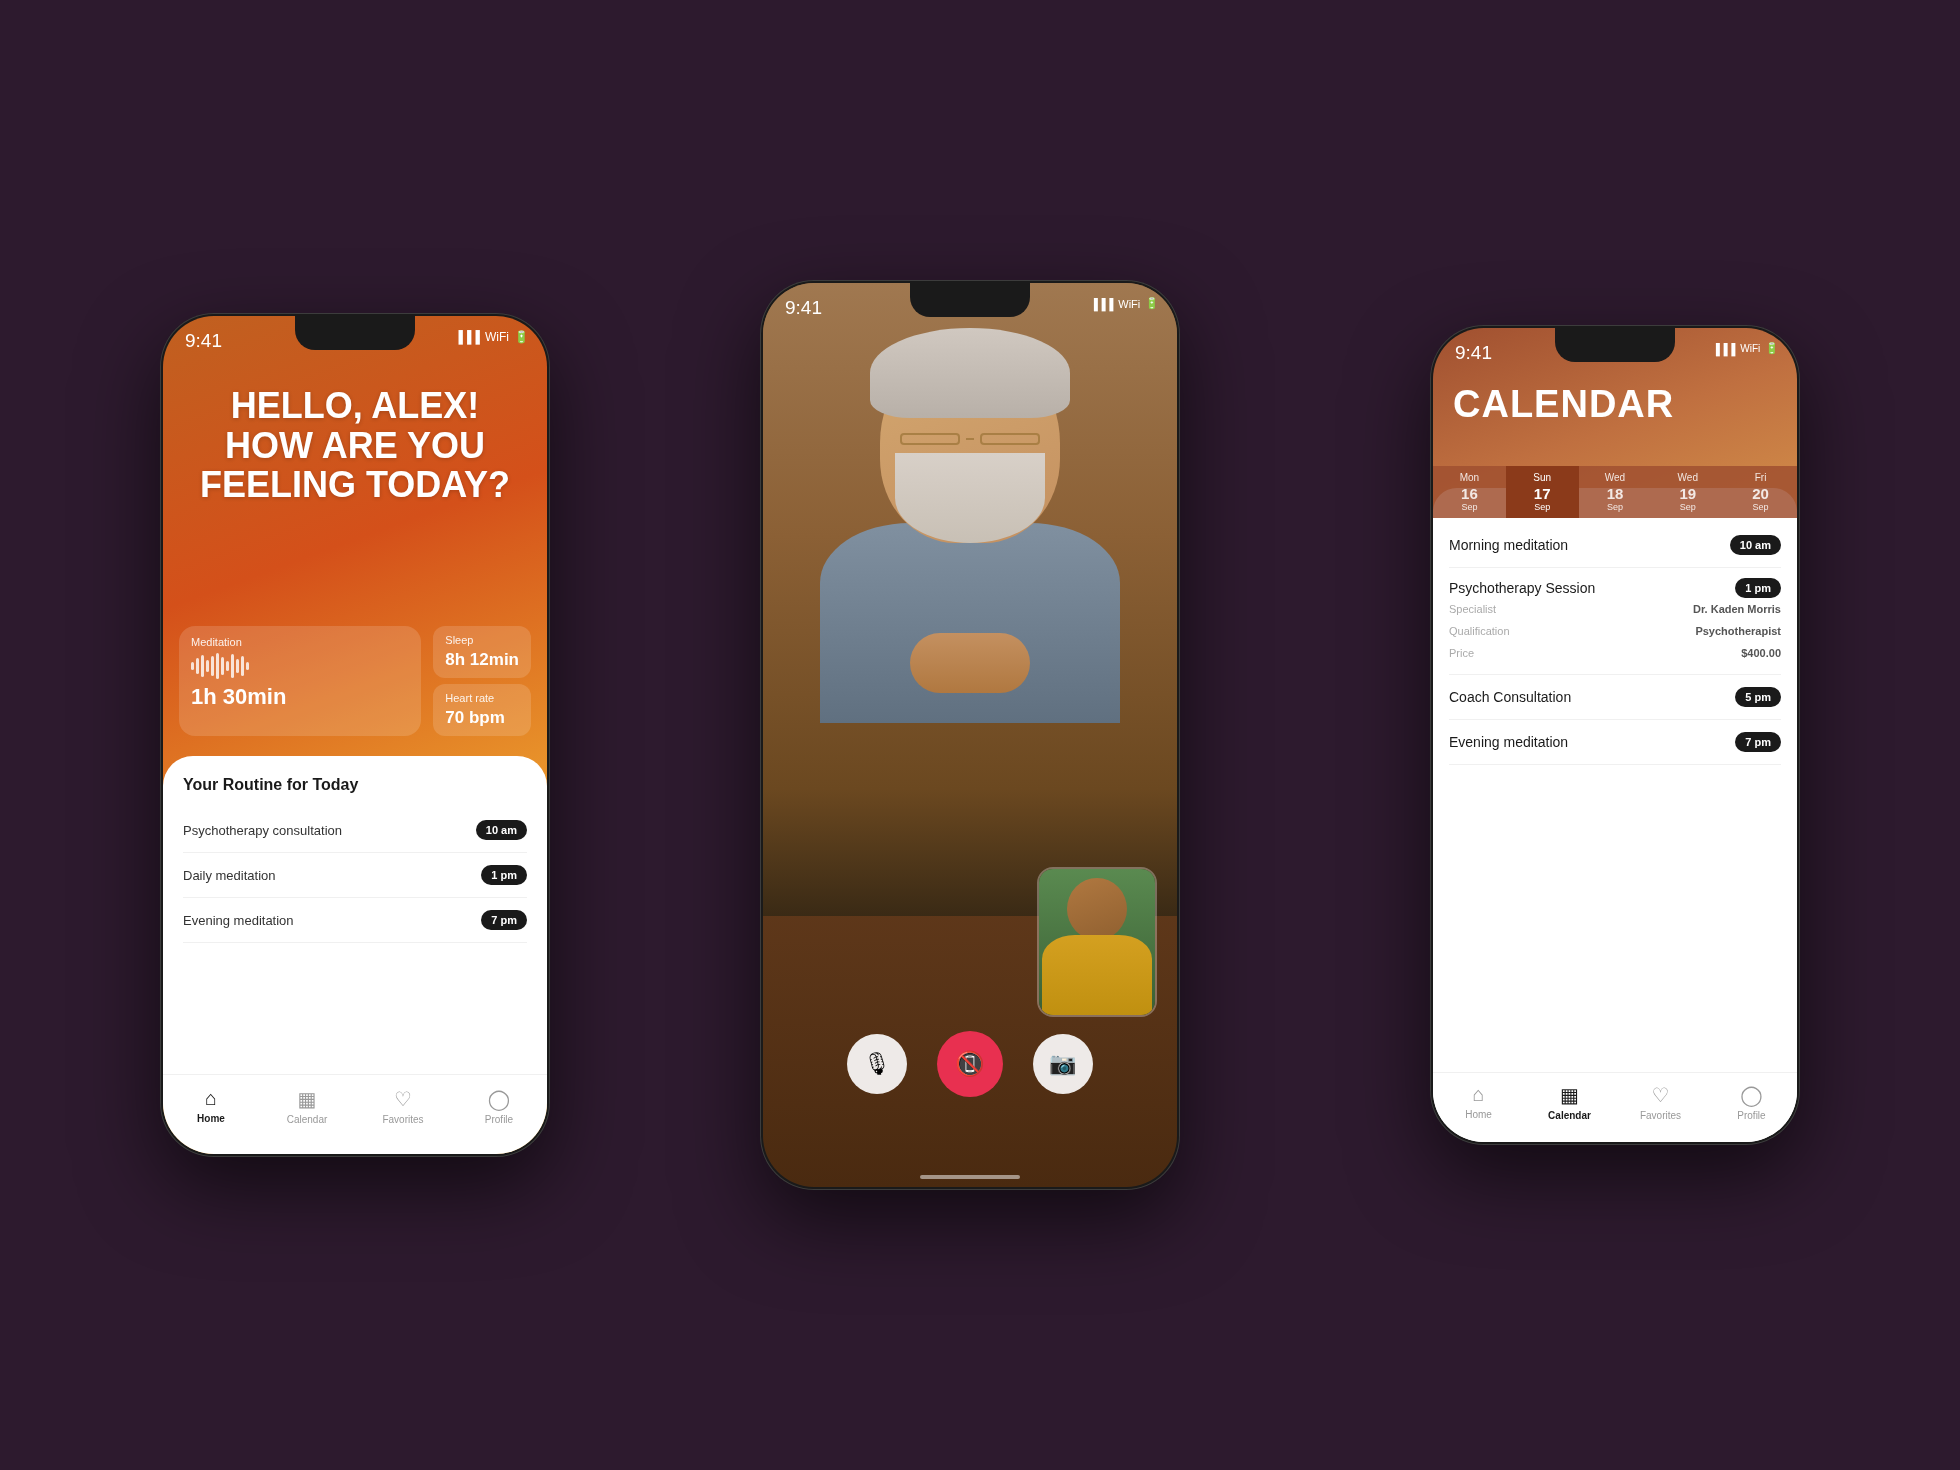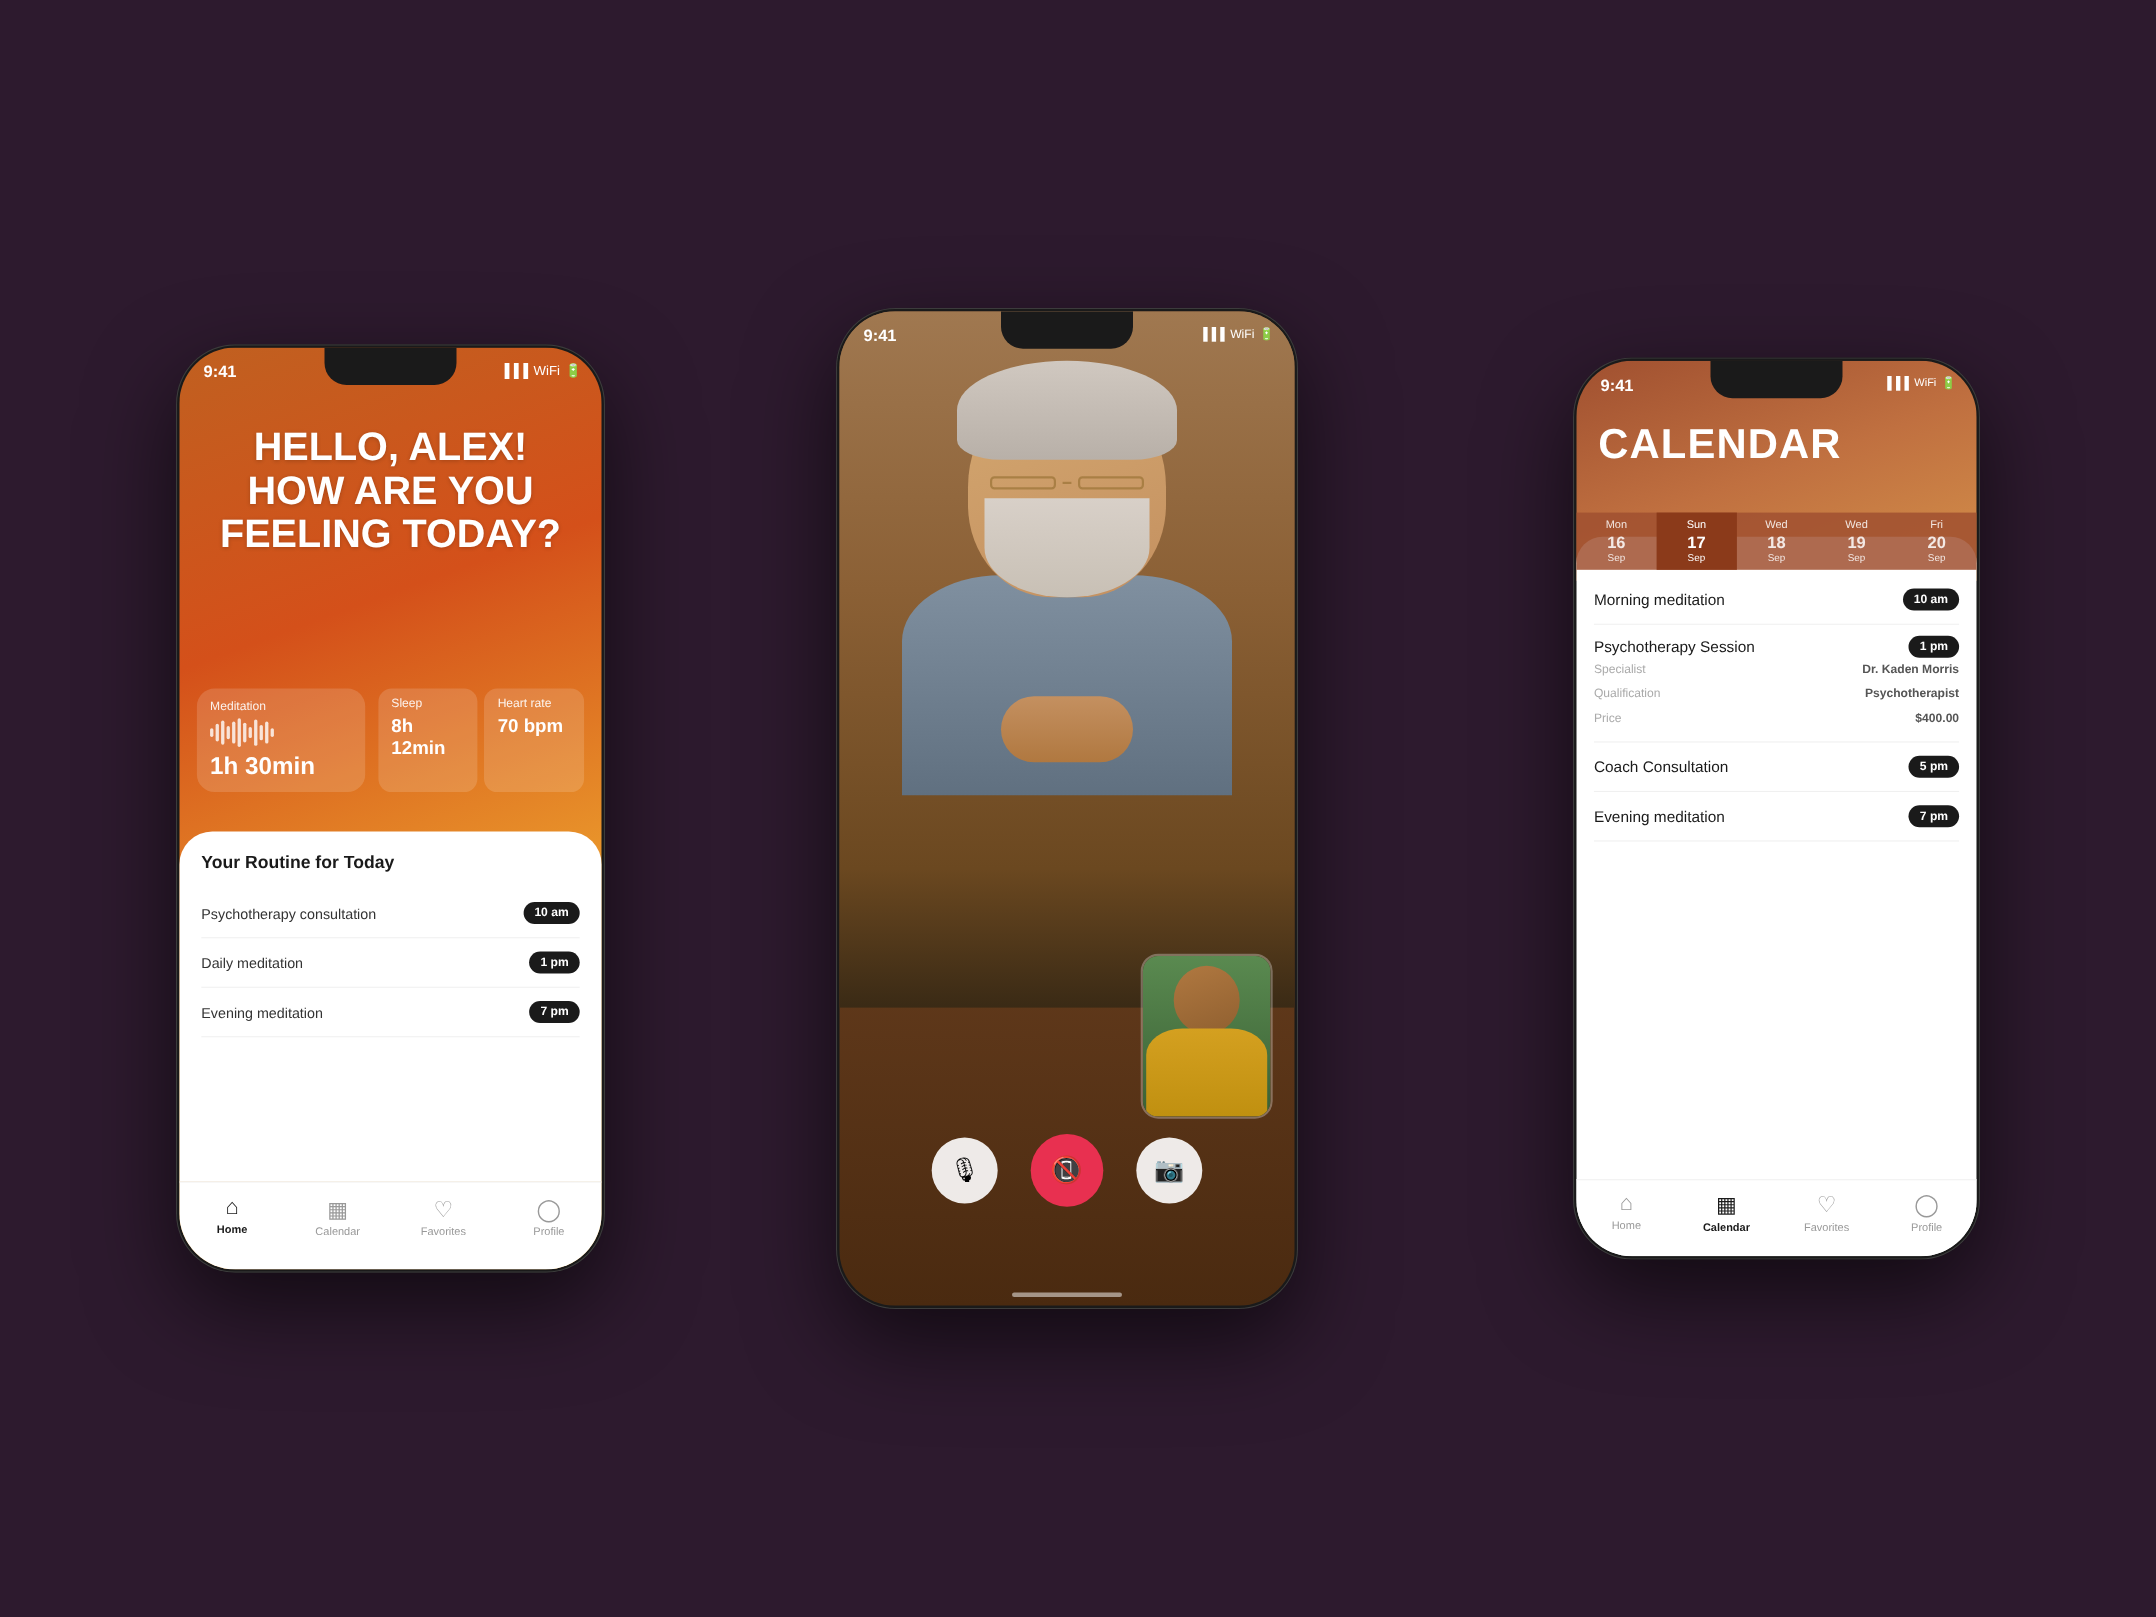--- a/index.html
+++ b/index.html
@@ -52,22 +52,22 @@
       height: 50px;
       display: flex;
       align-items: flex-start;
       padding-top: 14px;
       padding-left: 22px;
       padding-right: 18px;
       justify-content: space-between;
       z-index: 50;
     }
     .status-time {
-      font-size: 15px;
-      font-weight: 700;
+      font-size: 19px;
+      font-weight: 400;
       color: white;
       text-align: center;
     }
     .status-icons {
       display: flex;
       gap: 5px;
       align-items: center;
     }
     .status-icons span {
       color: white;
@@ -133,20 +133,21 @@
       background: rgba(255,255,255,0.8);
       border-radius: 2px;
     }
     .med-time {
       color: white;
       font-size: 22px;
       font-weight: 700;
     }
     .stat-col {
       display: flex;
+      flex-direction: column;
       gap: 6px;
     }
     .stat-mini {
       background: rgba(255,255,255,0.15);
       border-radius: 12px;
       padding: 8px 12px;
       flex: 1;
     }
     .stat-mini .val {
       color: white;

